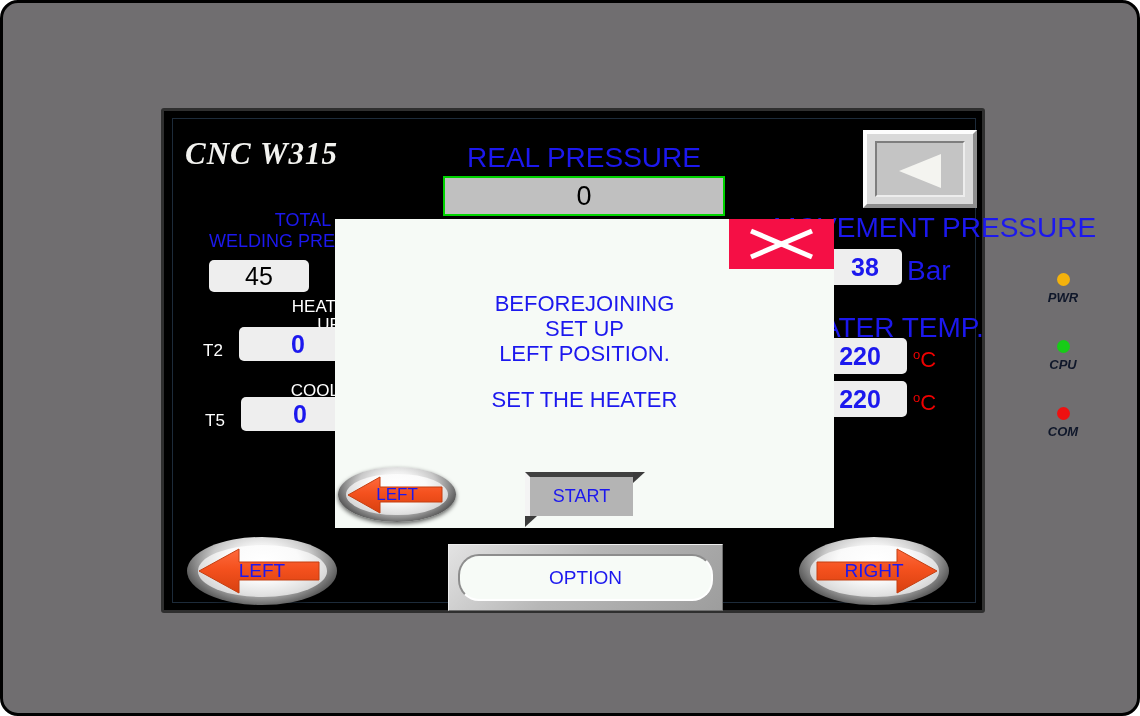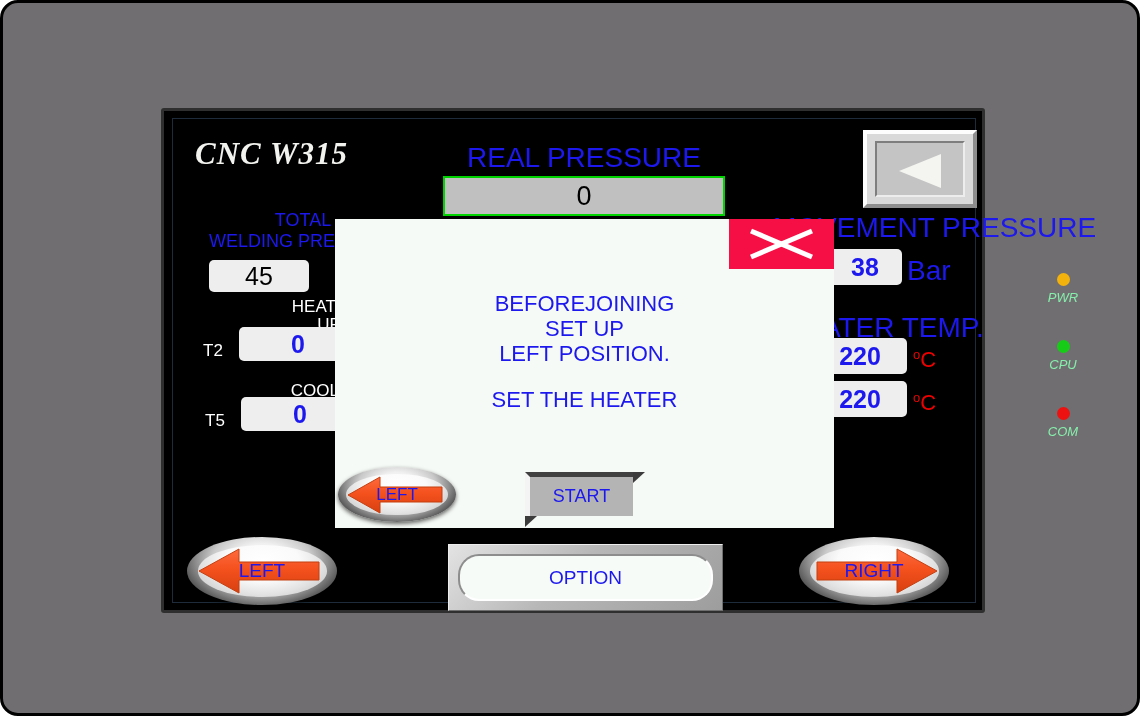--- a/index.html
+++ b/index.html
@@ -33,21 +33,21 @@
     position: absolute;
     left: 8px; top: 7px;
     width: 804px; height: 485px;
     background: #000000;
     border: 1px solid #1d2b3a;
   }
 
   
   #brand-title {
     position: absolute;
-    left: 22px; top: 17px;
+    left: 12px; top: 17px;
     font-family: "Liberation Serif", serif;
     font-style: italic;
     font-weight: bold;
     font-size: 31px;
     color: #f2f2ef;
     letter-spacing: 1px;
   }
 
   .blue-label {
     position: absolute;
@@ -235,24 +235,24 @@
   #modal-text .gap { display: block; height: 21px; }
 
   
   .led-group { position: absolute; text-align: center; width: 60px; }
   .led {
     width: 13px; height: 13px;
     border-radius: 50%;
     margin: 0 auto 4px auto;
   }
   .led-label {
-    color: #86efac;
+    color: #0f172a;
     font-size: 13px;
     font-style: italic;
-    font-weight: normal;
+    font-weight: bold;
     font-family: "Liberation Sans", sans-serif;
   }
 </style>
 </head>
 <body>
 
 <div id="device-bezel">
 
   <div id="hmi-screen">
     <div id="screen-inner">

